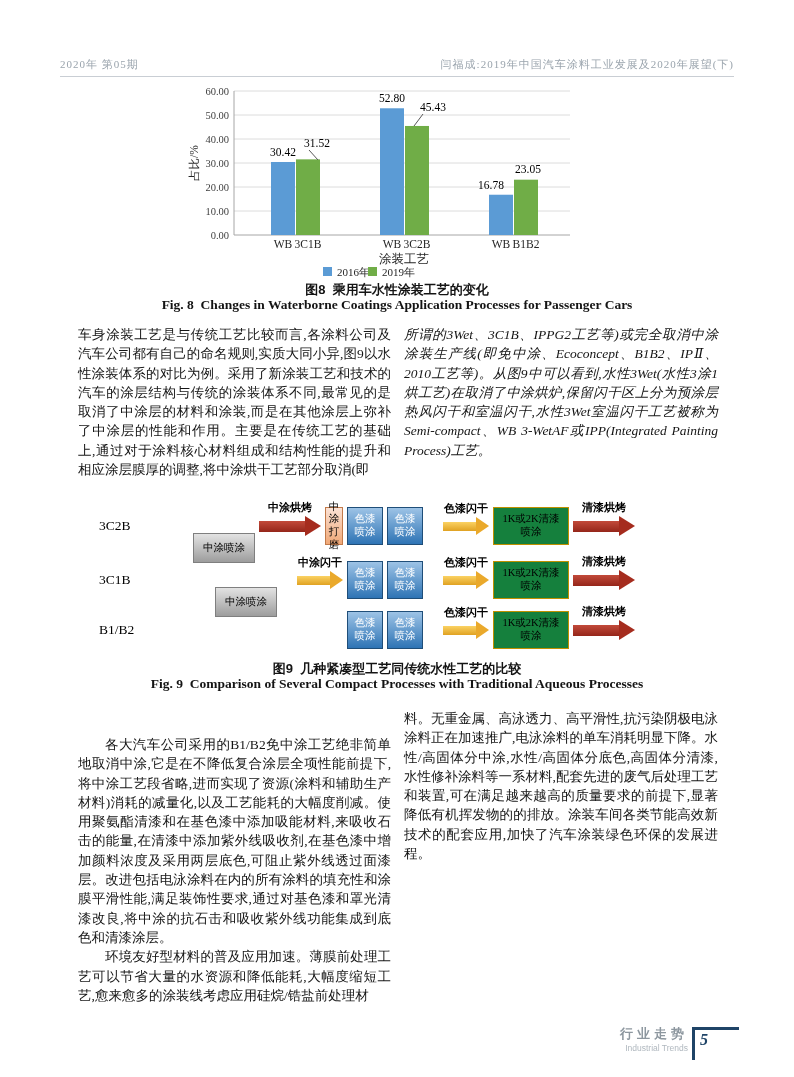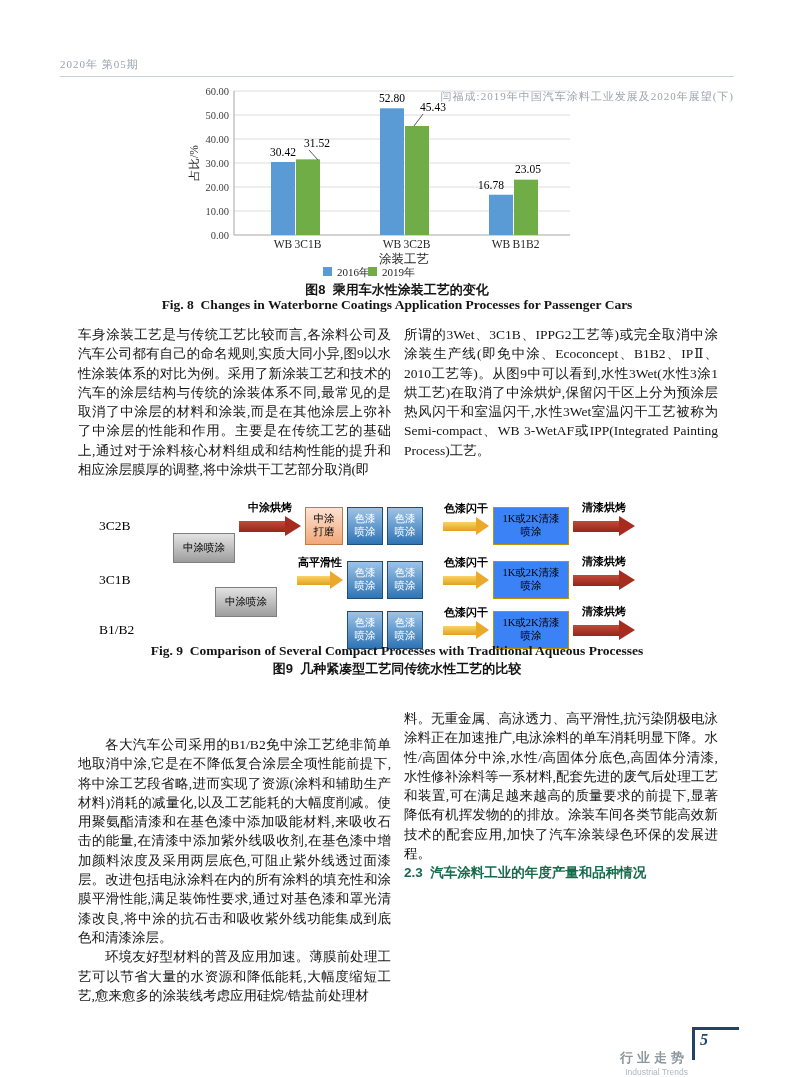--- a/index.html
+++ b/index.html
@@ -27,50 +27,50 @@
   
   #diagram{left:77px;top:494px;width:660px;height:164px;}
   .p-row{position:absolute;left:0;width:660px;height:40px;display:flex;align-items:center;
     justify-content:flex-end;padding-right:102px;box-sizing:border-box;column-gap:4px;}
   .row-label{position:absolute;left:22px;top:50%;transform:translateY(-50%);
     font-size:13.5px;color:#000;}
   .p-box{display:flex;flex-direction:column;align-items:center;justify-content:center;
     font-size:10.5px;line-height:1.2;text-align:center;box-sizing:border-box;flex:0 0 auto;}
   .box-gray{width:62px;height:30px;background:linear-gradient(#e3e3e3,#9d9d9d);
     border:1px solid #7f7f7f;color:#000;margin-top:44px;}
-  .box-orange{width:38px;height:38px;background:linear-gradient(#fbe2d5,#f0a877);
+  .box-orange{width:18px;height:38px;background:linear-gradient(#fbe2d5,#f0a877);
     border:1px solid #c27a4a;color:#000;}
   .box-blue{width:36px;height:38px;background:linear-gradient(#9dc3e6,#2e74b5);
     border:1px solid #1f4e79;color:#ffffff;}
-  .box-cream{width:76px;height:38px;background:#3b82f6;border:1px solid #bf9000;color:#000;}
+  .box-cream{width:76px;height:38px;background:#15803d;border:1px solid #bf9000;color:#000;}
   .p-arrow{position:relative;display:flex;align-items:center;flex:0 0 auto;}
   .arrow-label{position:absolute;top:-16px;left:50%;transform:translateX(-50%);
     white-space:nowrap;font-size:11px;font-weight:bold;color:#000;}
   .arrow-red{width:62px;align-items:center;}
   .arrow-red .shaft{flex:1;height:11px;background:linear-gradient(#c24a3a,#95261a);}
   .arrow-red .head{width:0;height:0;border-top:10px solid transparent;
     border-bottom:10px solid transparent;border-left:16px solid #a52c1e;}
   .arrow-yellow{width:46px;margin-left:16px;}
   .arrow-yellow .shaft{flex:1;height:9px;background:linear-gradient(#fbd263,#e0a222);}
   .arrow-yellow .head{width:0;height:0;border-top:9px solid transparent;
     border-bottom:9px solid transparent;border-left:13px solid #eaa92b;}
   
   .ft-zh{font-size:13px;color:#8d979f;letter-spacing:4px;font-weight:bold;
-    font-family:"Liberation Sans","DejaVu Sans",sans-serif;margin-top:24px;}
+    font-family:"Liberation Sans","DejaVu Sans",sans-serif;}
   .ft-en{font-size:8.5px;color:#b0b8bf;font-family:"Liberation Sans","DejaVu Sans",sans-serif;}
   .ft-block{left:530px;top:1026px;width:158px;text-align:right;line-height:15px;}
   .ft-bracket{left:692px;top:1027px;width:44px;height:30px;
     border-top:3px solid #1f4467;border-left:3px solid #1f4467;}
   .ft-page{left:700px;top:1031px;font-size:16px;font-weight:bold;font-style:italic;color:#1f4467;}
 </style>
 </head>
 <body>
 
 <div class="abs hdr-text" style="left:60px;top:57px;">2020年  第05期</div>
-<div class="abs hdr-text" style="right:60px;top:57px;margin-top:32px;">闫福成:2019年中国汽车涂料工业发展及2020年展望(下)</div>
+<div class="abs hdr-text" style="right:60px;top:57px;">闫福成:2019年中国汽车涂料工业发展及2020年展望(下)</div>
 <div class="abs hdr-rule"></div>
 
 <div class="abs" id="chart-holder"><svg width="460" height="200" viewBox="0 0 460 200">
       <line x1="56" y1="150" x2="392" y2="150" stroke="#a6a6a6" stroke-width="1"></line>
       <text x="51" y="153.5" font-size="10.5" fill="#3f3f3f" text-anchor="end">0.00</text>
       <line x1="56" y1="126" x2="392" y2="126" stroke="#dcdcdc" stroke-width="1"></line>
       <text x="51" y="129.5" font-size="10.5" fill="#3f3f3f" text-anchor="end">10.00</text>
       <line x1="56" y1="102" x2="392" y2="102" stroke="#dcdcdc" stroke-width="1"></line>
       <text x="51" y="105.5" font-size="10.5" fill="#3f3f3f" text-anchor="end">20.00</text>
       <line x1="56" y1="78" x2="392" y2="78" stroke="#dcdcdc" stroke-width="1"></line>
@@ -108,21 +108,21 @@
       <text x="255" y="26" font-size="11.5" fill="#000" text-anchor="middle">45.43</text>
       <line x1="245" y1="29" x2="236" y2="41" stroke="#595959" stroke-width="1"></line>
       <text x="350" y="88" font-size="11.5" fill="#000" text-anchor="middle">23.05</text>
     </svg></div>
 <div class="abs caption cap-zh" style="top:281px;">图8  乘用车水性涂装工艺的变化</div>
 <div class="abs caption cap-en" style="top:297px;">Fig. 8  Changes in Waterborne Coatings Application Processes for Passenger Cars</div>
 
 <div class="abs col" style="left:78px;top:325px;">
   <p>车身涂装工艺是与传统工艺比较而言,各涂料公司及汽车公司都有自己的命名规则,实质大同小异,图9以水性涂装体系的对比为例。采用了新涂装工艺和技术的汽车的涂层结构与传统的涂装体系不同,最常见的是取消了中涂层的材料和涂装,而是在其他涂层上弥补了中涂层的性能和作用。主要是在传统工艺的基础上,通过对于涂料核心材料组成和结构性能的提升和相应涂层膜厚的调整,将中涂烘干工艺部分取消(即</p>
 </div>
-<div class="abs col" style="left:404px;top:325px;width:314px;">
+<div class="abs col" style="left:404px;top:325px;width:314px;font-style:italic;">
   <p>所谓的3Wet、3C1B、IPPG2工艺等)或完全取消中涂涂装生产线(即免中涂、Ecoconcept、B1B2、IPⅡ、2010工艺等)。从图9中可以看到,水性3Wet(水性3涂1烘工艺)在取消了中涂烘炉,保留闪干区上分为预涂层热风闪干和室温闪干,水性3Wet室温闪干工艺被称为Semi-compact、WB 3-WetAF或IPP(Integrated Painting Process)工艺。</p>
 </div>
 
 <div class="abs" id="diagram">
     <div class="p-row" style="top: 12px;">
       <span class="row-label">3C2B</span>
       <div class="p-box box-gray">
         <span>中涂喷涂</span>
       </div>
       <div class="p-arrow arrow-red">
@@ -156,21 +156,21 @@
         <div class="shaft"></div>
         <div class="head"></div>
       </div>
     </div>
     <div class="p-row" style="top: 66px;">
       <span class="row-label">3C1B</span>
       <div class="p-box box-gray">
         <span>中涂喷涂</span>
       </div>
       <div class="p-arrow arrow-yellow">
-        <span class="arrow-label">高平滑性</span>
+        <span class="arrow-label">中涂闪干</span>
         <div class="shaft"></div>
         <div class="head"></div>
       </div>
       <div class="p-box box-blue">
         <span>色漆</span>
         <span>喷涂</span>
       </div>
       <div class="p-box box-blue">
         <span>色漆</span>
         <span>喷涂</span>
@@ -210,29 +210,28 @@
         <span>喷涂</span>
       </div>
       <div class="p-arrow arrow-red">
         <span class="arrow-label">清漆烘烤</span>
         <div class="shaft"></div>
         <div class="head"></div>
       </div>
     </div>
   </div>
 <div class="abs caption cap-zh" style="top:660px;">图9  几种紧凑型工艺同传统水性工艺的比较</div>
-<div class="abs caption cap-en" style="top:643px;">Fig. 9  Comparison of Several Compact Processes with Traditional Aqueous Processes</div>
+<div class="abs caption cap-en" style="top:676px;">Fig. 9  Comparison of Several Compact Processes with Traditional Aqueous Processes</div>
 
 <div class="abs col" style="left:78px;top:709px;margin-top:26px;">
   <p class="indent">各大汽车公司采用的B1/B2免中涂工艺绝非简单地取消中涂,它是在不降低复合涂层全项性能前提下,将中涂工艺段省略,进而实现了资源(涂料和辅助生产材料)消耗的减量化,以及工艺能耗的大幅度削减。使用聚氨酯清漆和在基色漆中添加吸能材料,来吸收石击的能量,在清漆中添加紫外线吸收剂,在基色漆中增加颜料浓度及采用两层底色,可阻止紫外线透过面漆层。改进包括电泳涂料在内的所有涂料的填充性和涂膜平滑性能,满足装饰性要求,通过对基色漆和罩光清漆改良,将中涂的抗石击和吸收紫外线功能集成到底色和清漆涂层。</p>
   <p class="indent">环境友好型材料的普及应用加速。薄膜前处理工艺可以节省大量的水资源和降低能耗,大幅度缩短工艺,愈来愈多的涂装线考虑应用硅烷/锆盐前处理材</p>
 </div>
 <div class="abs col" style="left:404px;top:709px;width:314px;">
   <p>料。无重金属、高泳透力、高平滑性,抗污染阴极电泳涂料正在加速推广,电泳涂料的单车消耗明显下降。水性/高固体分中涂,水性/高固体分底色,高固体分清漆,水性修补涂料等一系材料,配套先进的废气后处理工艺和装置,可在满足越来越高的质量要求的前提下,显著降低有机挥发物的的排放。涂装车间各类节能高效新技术的配套应用,加快了汽车涂装绿色环保的发展进程。</p>
-  <p class="sec-heading">2.3  汽车涂料工业的年度产量和品种情况</p>
 </div>
 
 <div class="abs ft-block">
   <div class="ft-zh">行业走势</div>
   <div class="ft-en">Industrial Trends</div>
 </div>
 <div class="abs ft-bracket"></div>
 <div class="abs ft-page">5</div>
 
 </body></html>

